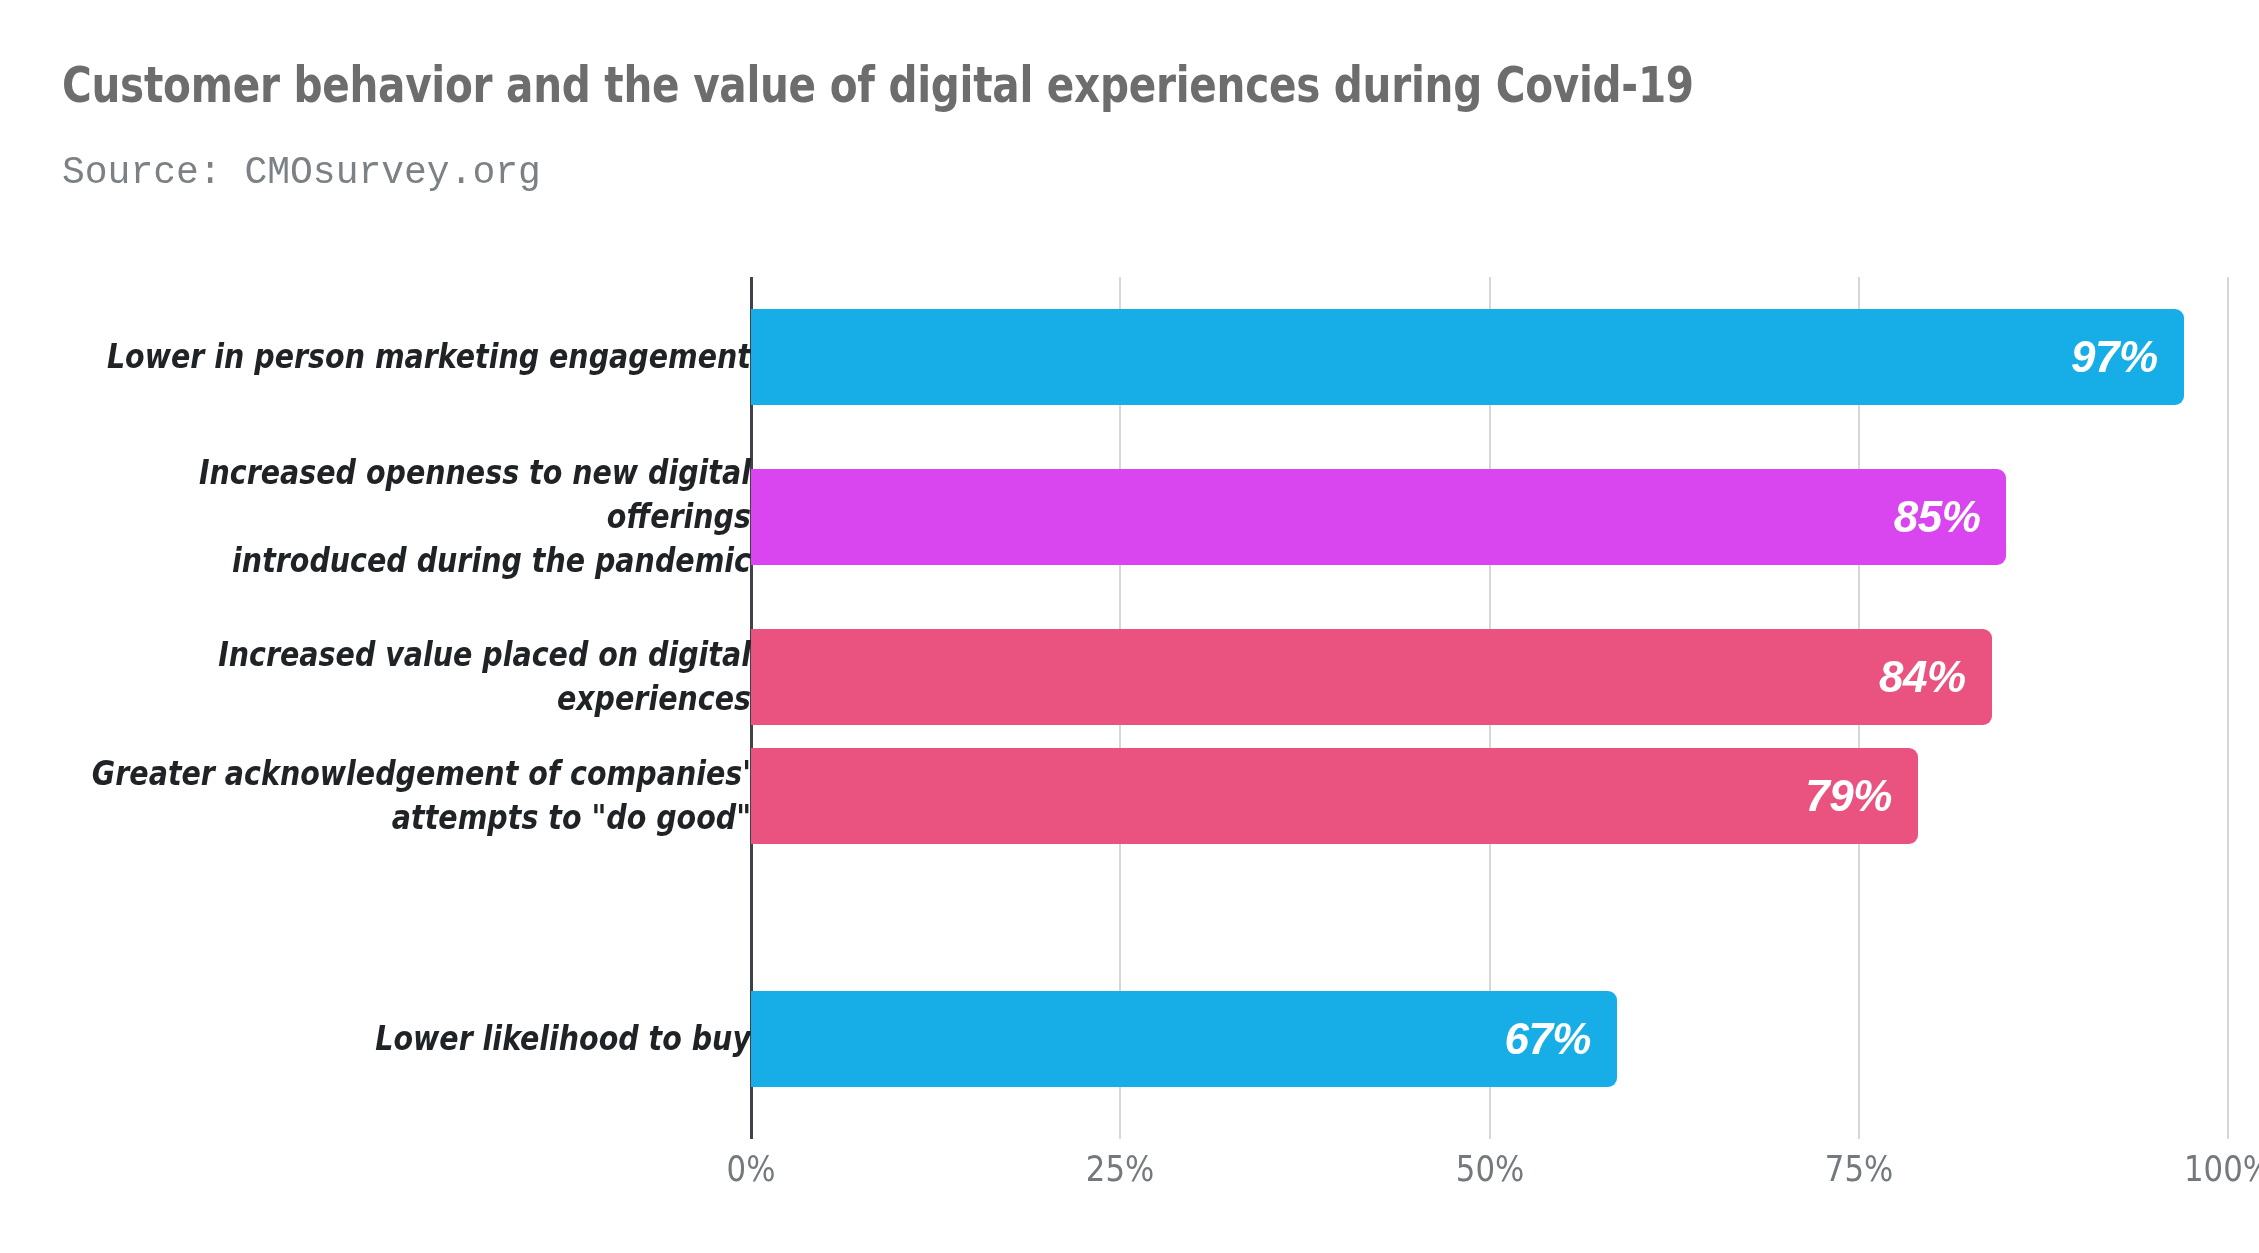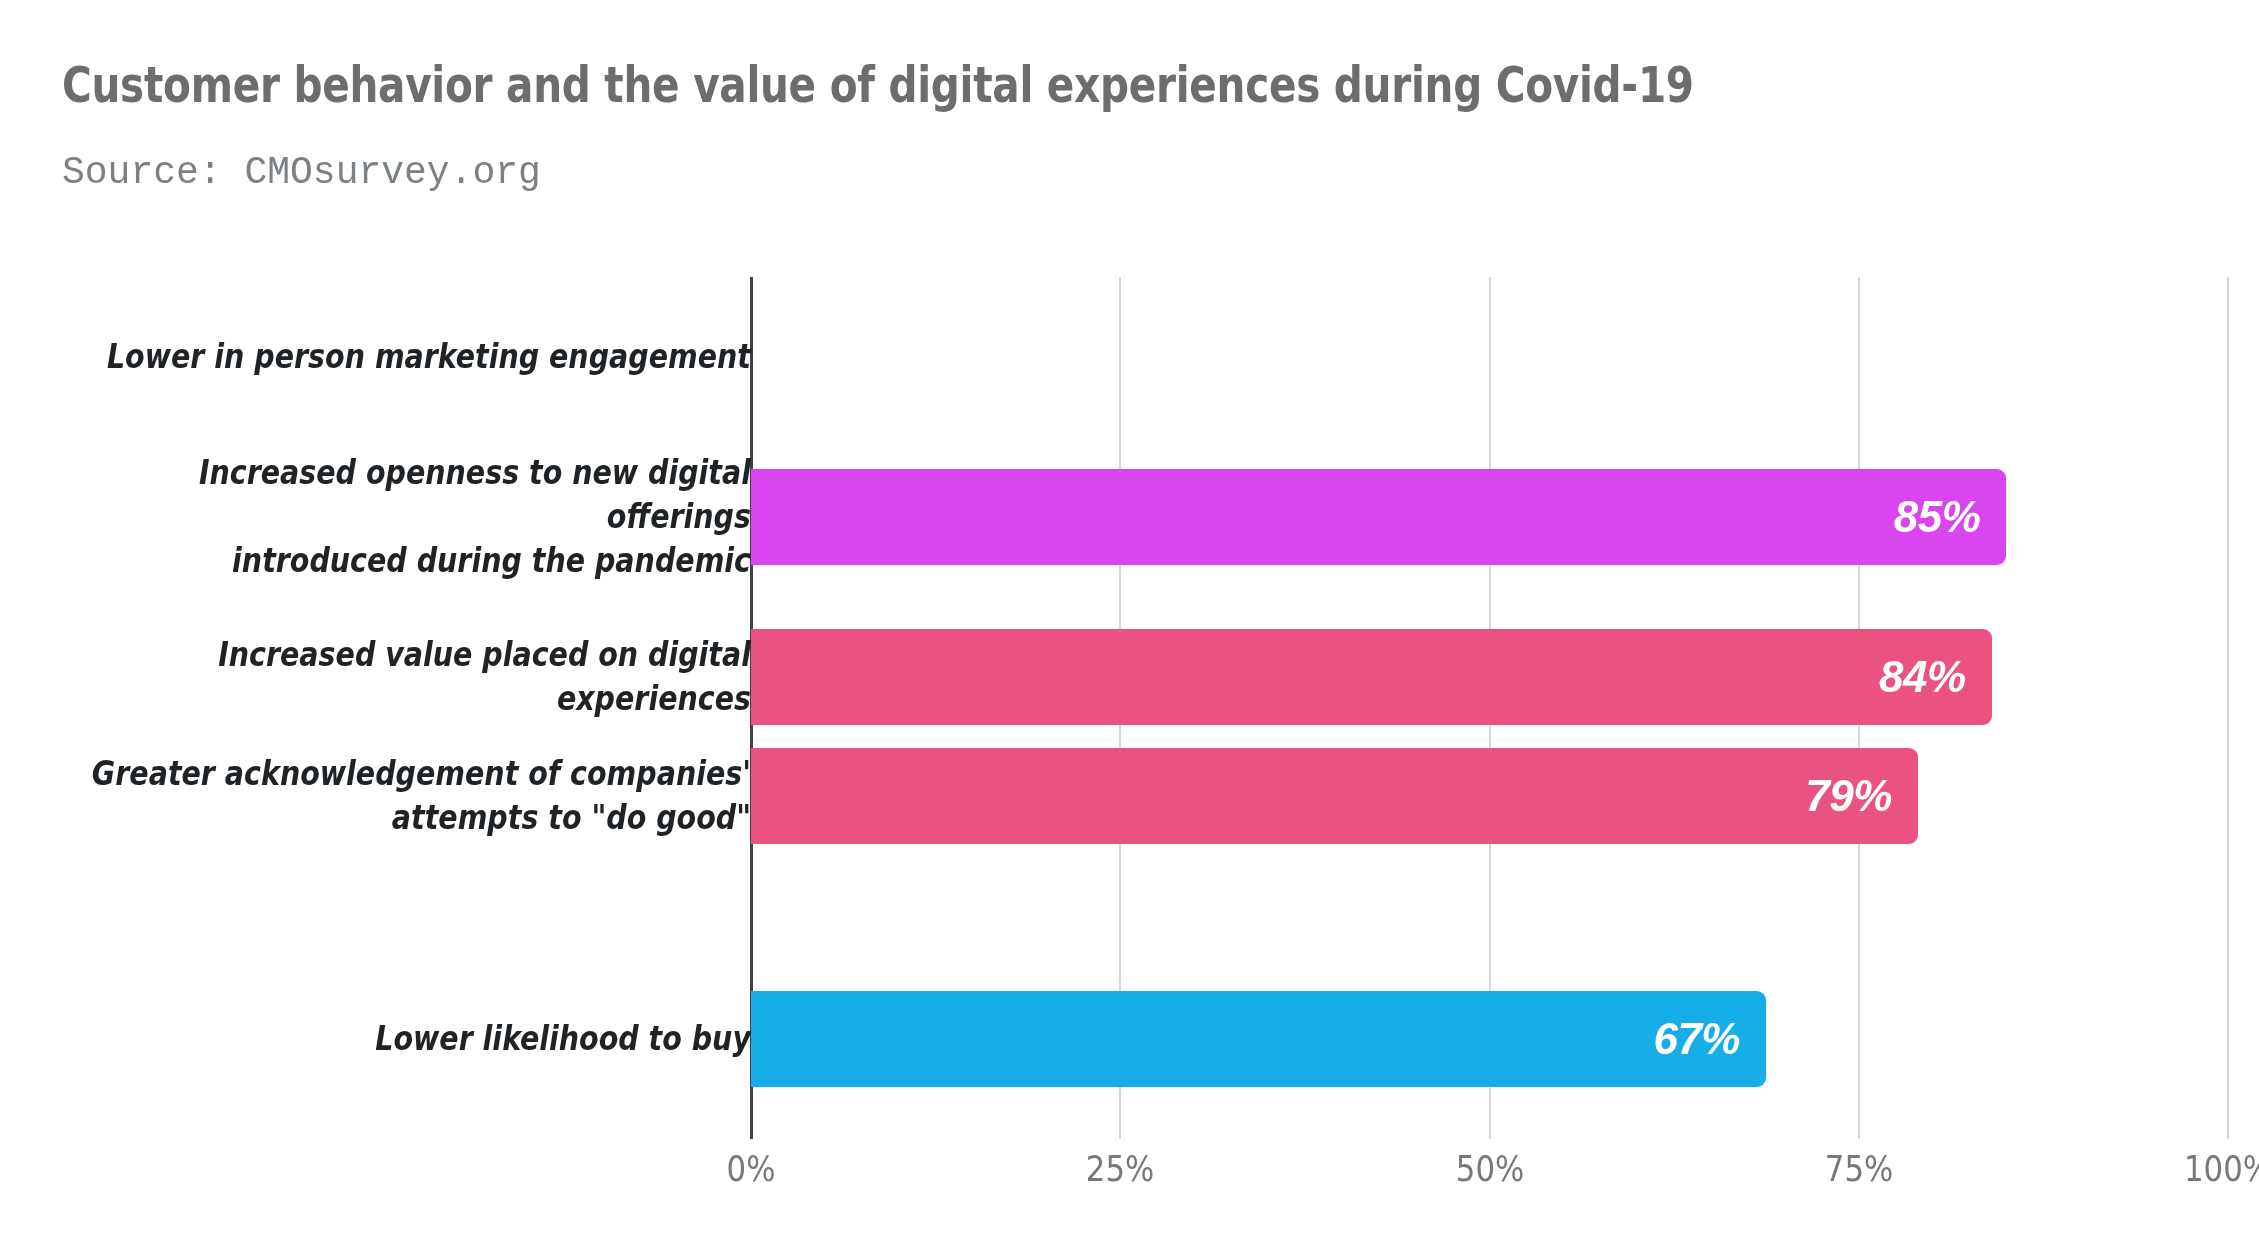--- a/index.html
+++ b/index.html
@@ -158,20 +158,23 @@
 
   <div id="plot-area">
 
   <div class="axis-line" style="left: 750px;"></div>
       <div class="gridline" style="left: 1119.25px;"></div>
       <div class="gridline" style="left: 1488.5px;"></div>
       <div class="gridline" style="left: 1857.75px;"></div>
       <div class="gridline" style="left: 2227px;"></div>
       <div class="bar-row" style="top: 277px;">
         <div class="cat-label">Lower in person marketing engagement</div>
+        <div class="bar" style="width: 1432.69px; background: rgb(23, 174, 232);">
+          <span class="bar-value">97%</span>
+        </div>
       </div>
       <div class="bar-row" style="top: 437px;">
         <div class="cat-label">Increased openness to new digital offerings
 introduced during the pandemic</div>
         <div class="bar" style="width: 1255.45px; background: #d946ef;">
           <span class="bar-value">85%</span>
         </div>
       </div>
       <div class="bar-row" style="top: 597px;">
         <div class="cat-label">Increased value placed on digital experiences</div>
@@ -181,21 +184,21 @@
       </div>
       <div class="bar-row" style="top: 716px;">
         <div class="cat-label">Greater acknowledgement of companies'
 attempts to "do good"</div>
         <div class="bar" style="width: 1166.83px; background: rgb(234, 82, 128);">
           <span class="bar-value">79%</span>
         </div>
       </div>
       <div class="bar-row" style="top: 959px;">
         <div class="cat-label">Lower likelihood to buy</div>
-        <div class="bar" style="width: 1015px; background: rgb(23, 174, 232);">
+        <div class="bar" style="width: 866px; background: rgb(23, 174, 232);">
           <span class="bar-value">67%</span>
         </div>
       </div>
       <div class="tick-mark first" style="left: 750px;"></div>
       <div class="tick-label" style="left: 751px;">0%</div>
       <div class="tick-mark" style="left: 1119.25px;"></div>
       <div class="tick-label" style="left: 1120.25px;">25%</div>
       <div class="tick-mark" style="left: 1488.5px;"></div>
       <div class="tick-label" style="left: 1489.5px;">50%</div>
       <div class="tick-mark" style="left: 1857.75px;"></div>

